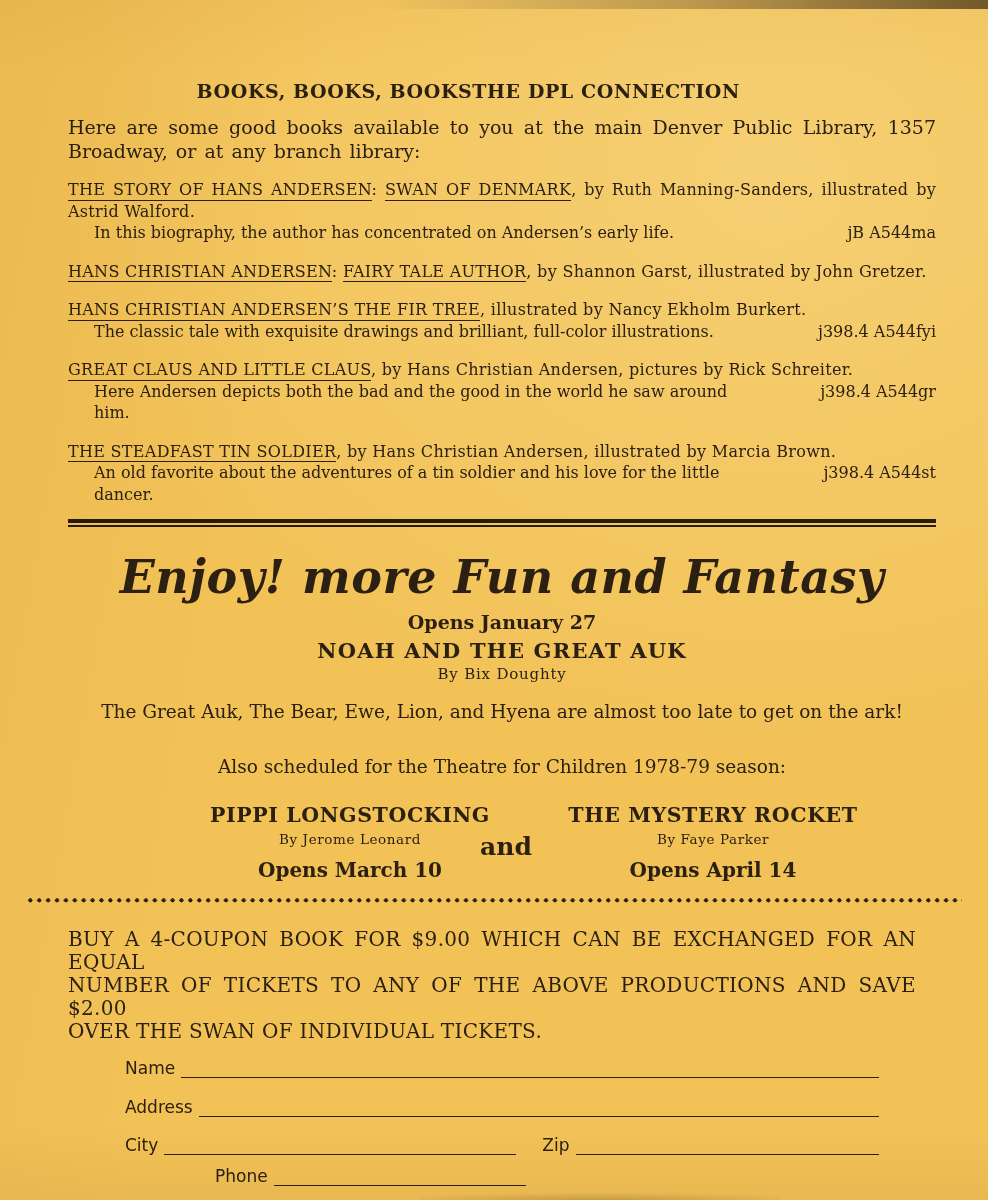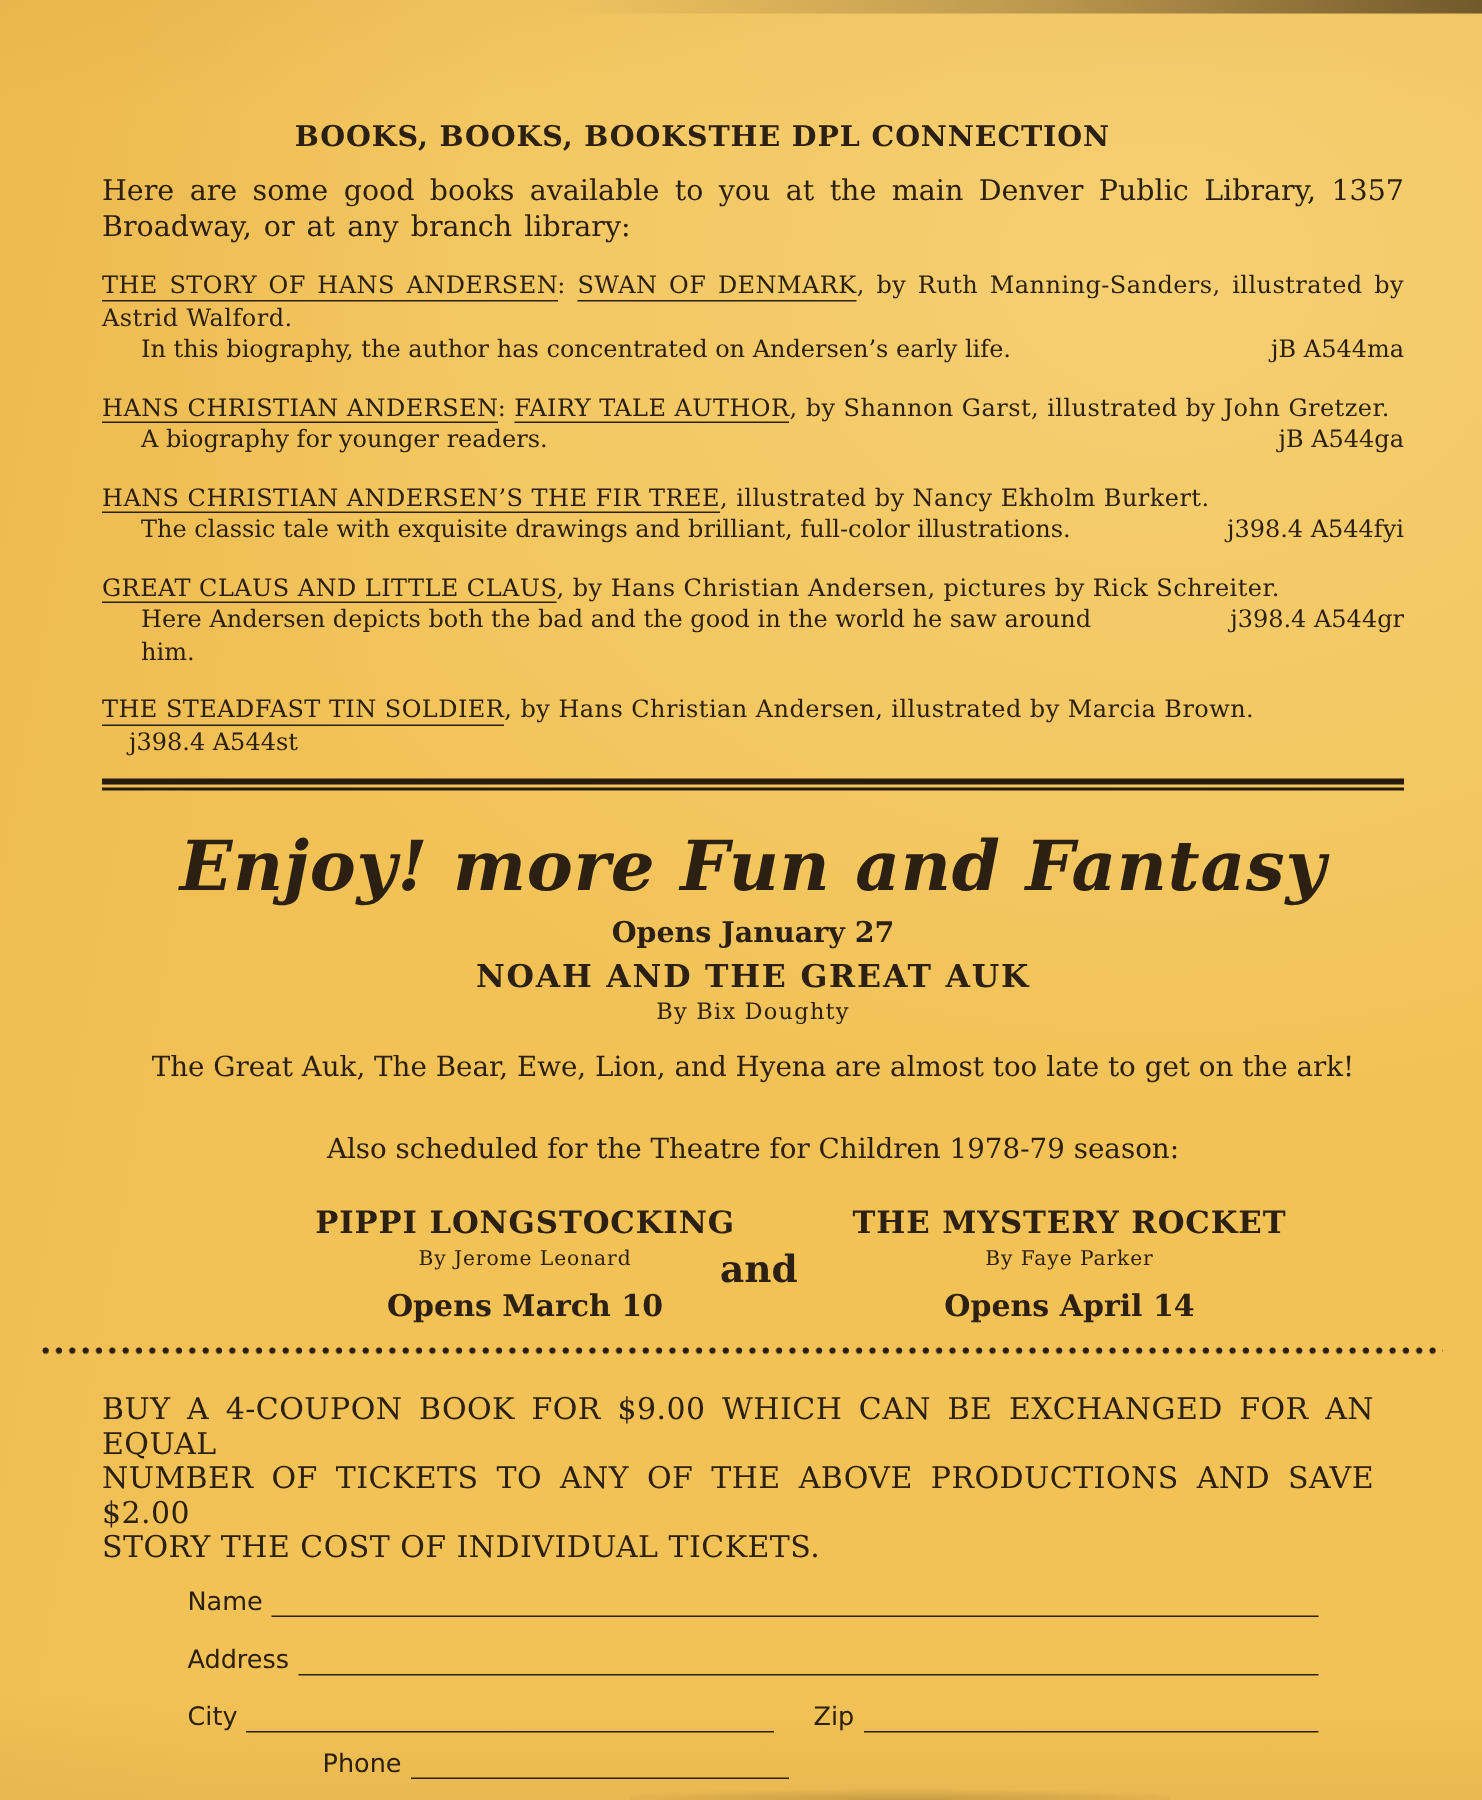--- a/index.html
+++ b/index.html
@@ -95,24 +95,20 @@
       <div class="book">
         <p class="book-title-line"><span class="ut">THE STORY OF HANS ANDERSEN</span><span>: </span><span class="ut">SWAN OF DENMARK</span><span>, by Ruth Manning-Sanders, illustrated by Astrid Walford.</span></p>
         <div class="book-desc-row">
           <span class="desc">In this biography, the author has concentrated on Andersen’s early life.</span>
           <span class="call">jB A544ma</span>
         </div>
       </div>
 
       <div class="book">
         <p class="book-title-line"><span class="ut">HANS CHRISTIAN ANDERSEN</span><span>: </span><span class="ut">FAIRY TALE AUTHOR</span><span>, by Shannon Garst, illustrated by John Gretzer.</span></p>
-        <div class="book-desc-row">
-          <span class="desc">A biography for younger readers.</span>
-          <span class="call">jB A544ga</span>
-        </div>
       </div>
 
       <div class="book">
         <p class="book-title-line"><span class="ut">HANS CHRISTIAN ANDERSEN’S THE FIR TREE</span><span>, illustrated by Nancy Ekholm Burkert.</span></p>
         <div class="book-desc-row">
           <span class="desc">The classic tale with exquisite drawings and brilliant, full-color illustrations.</span>
           <span class="call">j398.4 A544fyi</span>
         </div>
       </div>
 
@@ -120,20 +116,21 @@
         <p class="book-title-line"><span class="ut">GREAT CLAUS AND LITTLE CLAUS</span><span>, by Hans Christian Andersen, pictures by Rick Schreiter.</span></p>
         <div class="book-desc-row">
           <span class="desc">Here Andersen depicts both the bad and the good in the world he saw around him.</span>
           <span class="call">j398.4 A544gr</span>
         </div>
       </div>
 
       <div class="book">
         <p class="book-title-line"><span class="ut">THE STEADFAST TIN SOLDIER</span><span>, by Hans Christian Andersen, illustrated by Marcia Brown.</span></p>
         <div class="book-desc-row">
+          <span class="desc">An old favorite about the adventures of a tin soldier and his love for the little dancer.</span>
           <span class="call">j398.4 A544st</span>
         </div>
       </div>
     </div>
   </div>
 
   <div class="double-rule"></div>
 
   <div class="theatre">
     <div class="headline">Enjoy! more Fun and Fantasy</div>
@@ -157,21 +154,21 @@
       <div class="conj">and</div>
     </div>
   </div>
 
   <div class="dotted-rule"></div>
 
   <div class="order">
     <div class="offer">
       <div class="jl">BUY A 4-COUPON BOOK FOR $9.00 WHICH CAN BE EXCHANGED FOR AN EQUAL</div>
       <div class="jl">NUMBER OF TICKETS TO ANY OF THE ABOVE PRODUCTIONS AND SAVE $2.00</div>
-      <div>STORY THE COST OF INDIVIDUAL TICKETS.</div>
+      <div>OVER THE SWAN OF INDIVIDUAL TICKETS.</div>
     </div>
 
     <div class="form sans">
       <div class="form-row row-name">
         <span>Name</span>
         <span class="fill lead end-short"></span>
       </div>
       <div class="form-row row-address">
         <span>Address</span>
         <span class="fill lead end-short"></span>

